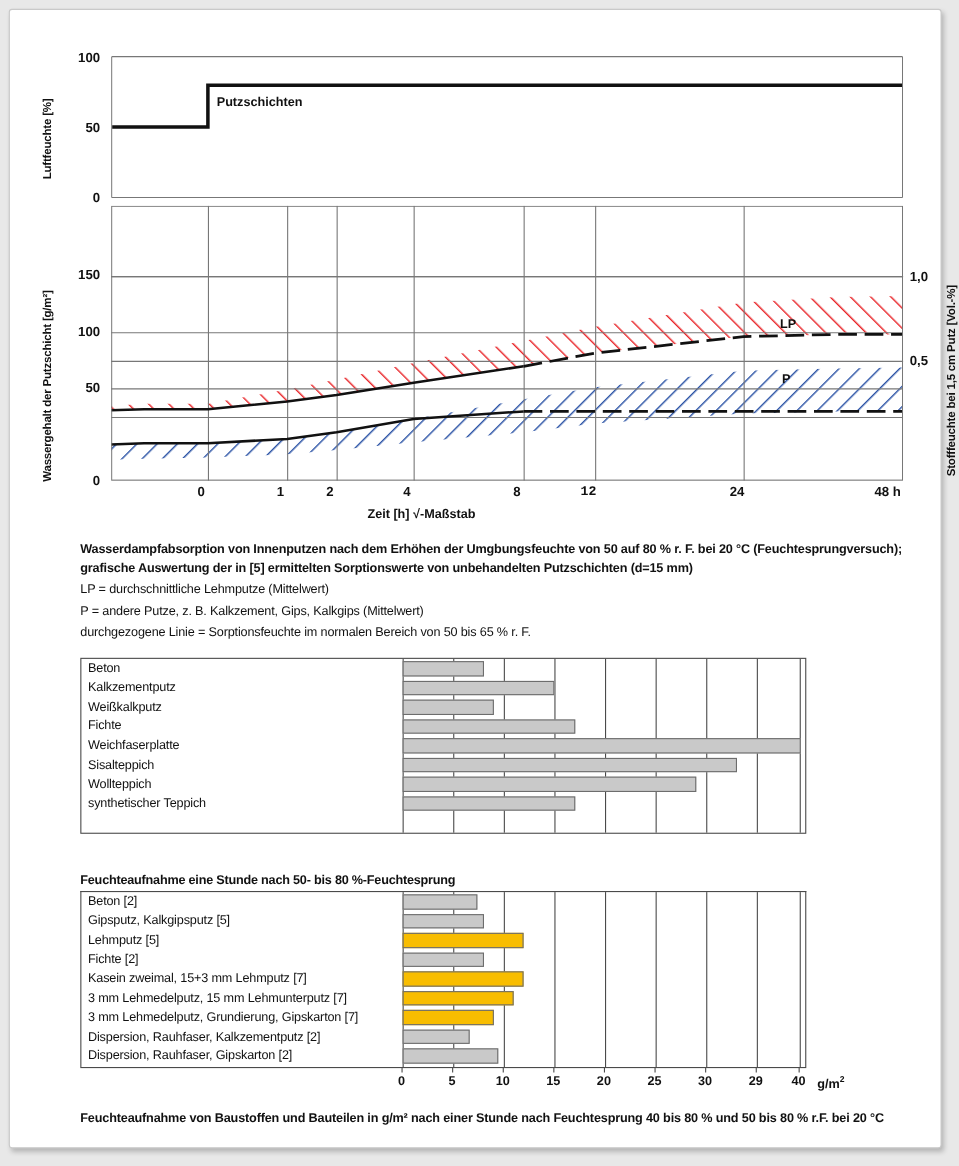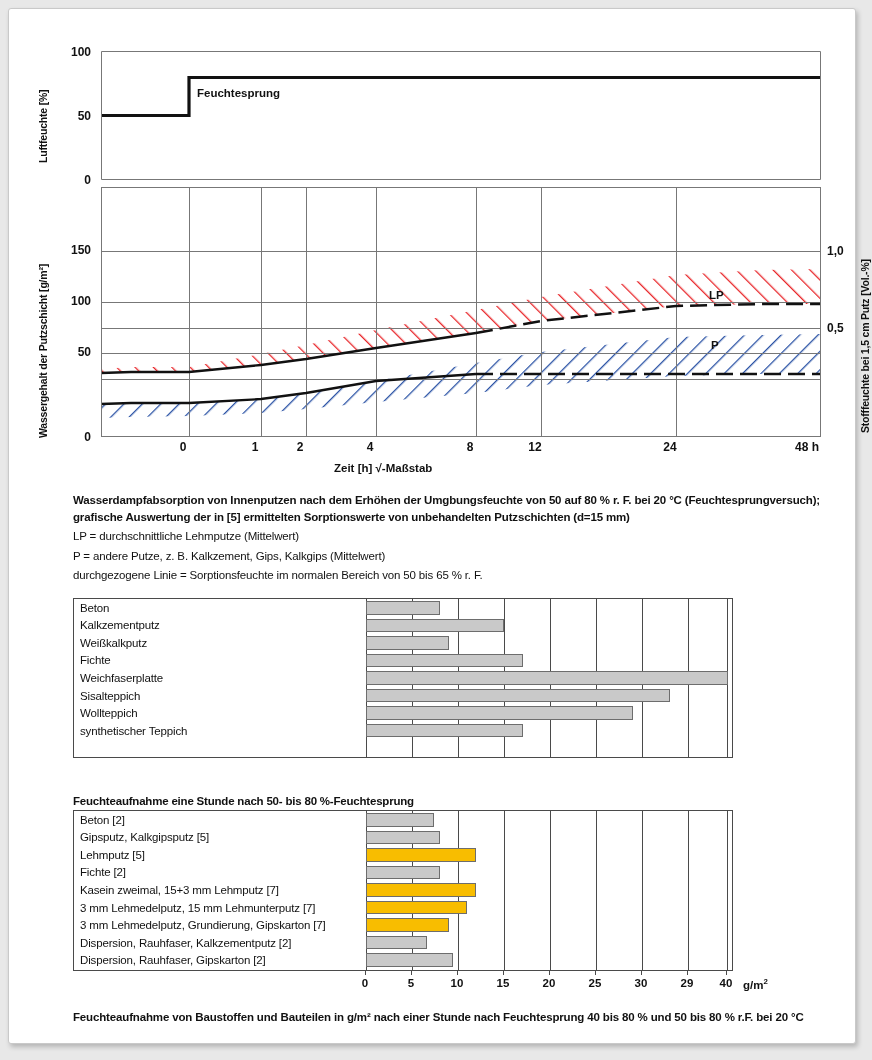--- a/index.html
+++ b/index.html
@@ -182,21 +182,21 @@
     <svg width="720" height="152" viewBox="0 0 720 152" style="position:absolute; left:62px; top:0;">
 
       <line x1="0.5" y1="14.5" x2="719.5" y2="14.5" stroke="#777" stroke-width="1"></line>
       <line x1="0.5" y1="142.5" x2="719.5" y2="142.5" stroke="#777" stroke-width="1"></line>
       <line x1="0.5" y1="14.5" x2="0.5" y2="142.5" stroke="#777" stroke-width="1"></line>
       <line x1="719.5" y1="14.5" x2="719.5" y2="142.5" stroke="#777" stroke-width="1"></line>
 
       <polyline points="1,78.5 88,78.5 88,40.5 719,40.5" fill="none" stroke="#111" stroke-width="3.2" stroke-linejoin="miter" stroke-linecap="butt"></polyline>
     </svg>
 
-    <span class="series-tag" style="left:158px; top:50px;">Feuchtesprung</span>
+    <span class="series-tag" style="left:158px; top:50px;">Putzschichten</span>
   </div>
 
   <div id="sorption-chart">
     <span class="axis-label-v" style="left:-2px; top:26px; height:225px;">Wassergehalt der Putzschicht [g/m²]</span>
 
     <span class="ytick" style="left:18px; top:56px;">150</span>
     <span class="ytick" style="left:18px; top:107px;">100</span>
     <span class="ytick" style="left:18px; top:158px;">50</span>
     <span class="ytick" style="left:18px; top:243px;">0</span>
 
@@ -256,21 +256,21 @@
     <span class="axis-label-v" style="left:820px; top:26px; height:220px;">Stofffeuchte bei 1,5 cm Putz [Vol.-%]</span>
 
     <span class="series-tag" style="left:670px; top:102px;">LP</span>
     <span class="series-tag" style="left:672px; top:152px;">P</span>
 
     <span class="xtick" style="left:130px; top:253px; width:28px;">0</span>
     <span class="xtick" style="left:202px; top:253px; width:28px;">1</span>
     <span class="xtick" style="left:247px; top:253px; width:28px;">2</span>
     <span class="xtick" style="left:317px; top:253px; width:28px;">4</span>
     <span class="xtick" style="left:417px; top:253px; width:28px;">8</span>
-    <span class="xtick" style="left:482px; top:253px; width:28px;">12</span>
+    <span class="xtick" style="left:482px; top:253px; width:28px;font-family:Liberation Mono, monospace;">12</span>
     <span class="xtick" style="left:617px; top:253px; width:28px;">24</span>
     <span class="xtick" style="left:748px; top:253px; width:40px;">48 h</span>
 
     <span id="xaxis-title" style="left:295px; top:275px;">Zeit [h] √-Maßstab</span>
   </div>
 
   <div style="position:absolute; left:64px; top:483px; width:770px;">
     <div class="cap bold">Wasserdampfabsorption von Innenputzen nach dem Erhöhen der Umgbungsfeuchte von 50 auf 80 % r. F. bei 20 °C (Feuchtesprungversuch);</div>
     <div class="cap bold">grafische Auswertung der in [5] ermittelten Sorptionswerte von unbehandelten Putzschichten (d=15 mm)</div>
     <div class="cap" style="margin-top:3px;">LP = durchschnittliche Lehmputze (Mittelwert)</div>

